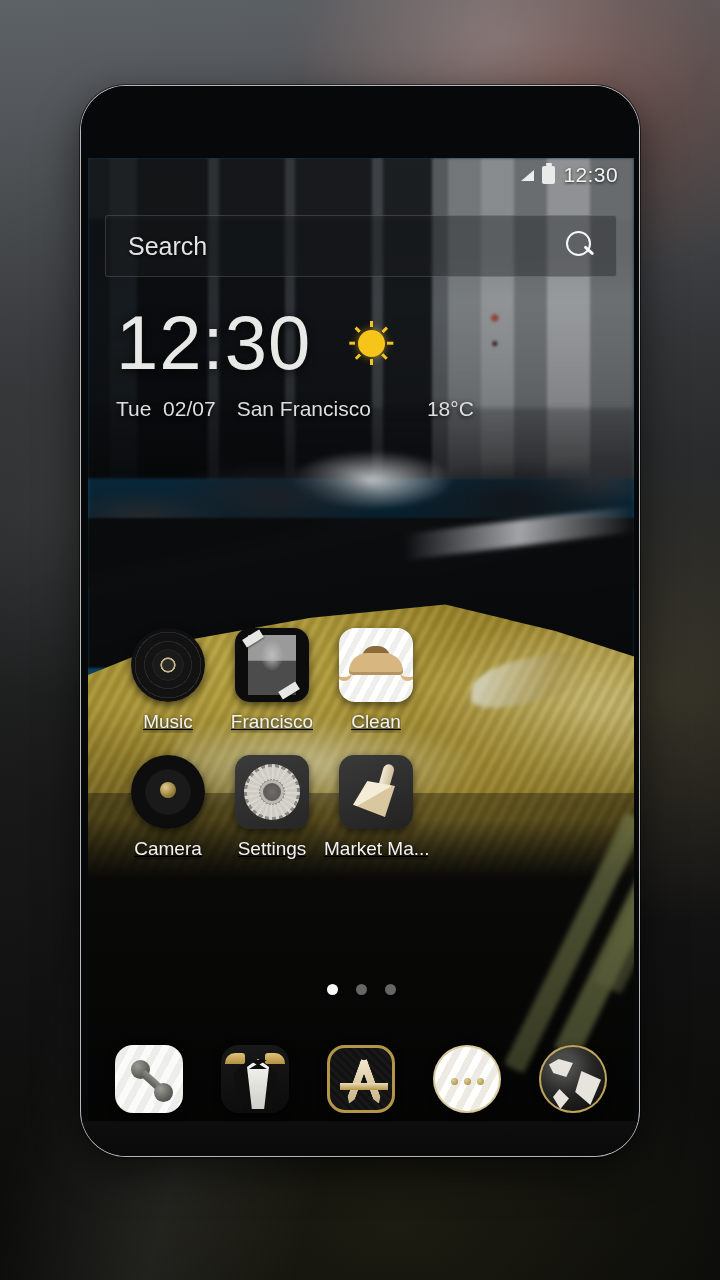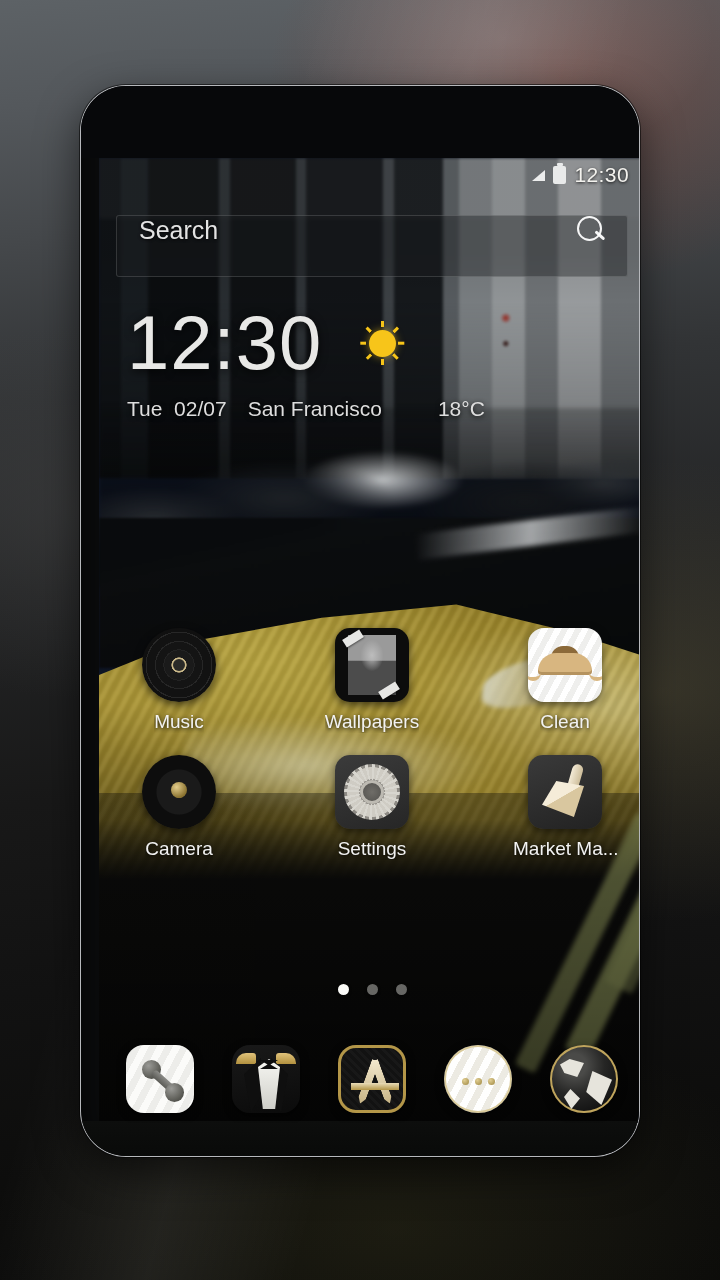--- a/index.html
+++ b/index.html
@@ -49,24 +49,24 @@
     position: absolute; left: 0; width: 100%;
     background: #07080a;
   }
   #device-top-bezel { top: 0; height: 72px; }
   #device-bottom-bezel { bottom: 0; height: 35px;
     background: linear-gradient(#0d0e0d, #090a09); }
 
   
   #screen {
     position: absolute;
-    left: 18px; top: 72px;
+    left: 7px; top: 72px;
     width: 546px; height: 965px;
     overflow: hidden;
-    background: #0f172a;
+    background: #0c4a6e;
   }
 
   
   #wallpaper { position: absolute; inset: 0; }
   .wp-city {
     position: absolute; left: 0; top: 0; width: 100%; height: 320px;
     background:
       
       linear-gradient(90deg,
         #14181c 0 4%, #1d2328 4% 9%, #0e1114 9% 22%,
@@ -187,21 +187,21 @@
     text-shadow: 0 1px 3px rgba(0,0,0,.8);
   }
 
   
   #search-bar {
     position: absolute; left: 17px; top: 57px;
     width: 512px; height: 62px;
     background: rgba(28,30,33,0.40);
     border: 1px solid rgba(255,255,255,0.14);
     border-radius: 3px;
-    display: flex; align-items: flex-start;
+    display: flex; align-items: center;
     z-index: 5;
     backdrop-filter: blur(1px);
   }
   #search-placeholder {
     flex: 1; padding-left: 22px;
     font-size: 25px; color: rgba(244,244,244,0.93);
     text-shadow: 0 1px 3px rgba(0,0,0,.7);
   }
   #search-icon { margin-right: 20px; width: 30px; height: 30px; position: relative; }
   #search-icon::before {
@@ -252,22 +252,22 @@
   #clock-date { white-space: pre; }
   #clock-city { margin-left: 21px; }
   #clock-temp { margin-left: 56px; }
 
   
   #app-grid {
     position: absolute; left: 0; top: 470px; width: 100%;
     z-index: 5;
   }
   .app-row {
-    display: flex; justify-content: space-between;
-    padding: 0 28px; margin-bottom: 22px;
+    display: flex; 
+    padding: 0 28px; margin-bottom: 22px; text-decoration: underline;
   }
   .app-cell {
     width: 104px; display: flex; flex-direction: column; align-items: center;
   }
   .app-icon { width: 74px; height: 74px; position: relative; }
   .app-label {
     margin-top: 9px; font-size: 19px; color: #f2f2f2;
     text-shadow: 0 1px 4px rgba(0,0,0,.95);
     white-space: nowrap; overflow: hidden; max-width: 104px; text-align: center;
   }
@@ -620,21 +620,21 @@
         <div class="app-cell">
           <div class="app-icon ic-music"></div>
           <div class="app-label">Music</div>
         </div>
         <div class="app-cell">
           <div class="app-icon ic-wall">
             <div class="photo"></div>
               <div class="tapeA"></div>
               <div class="tapeB"></div>
           </div>
-          <div class="app-label">Wallpapers</div>
+          <div class="app-label">Francisco</div>
         </div>
         <div class="app-cell">
           <div class="app-icon ic-themes">
             <div class="top"></div>
               <div class="stache"></div>
           </div>
           <div class="app-label">Clean</div>
         </div>
       </div>
 

